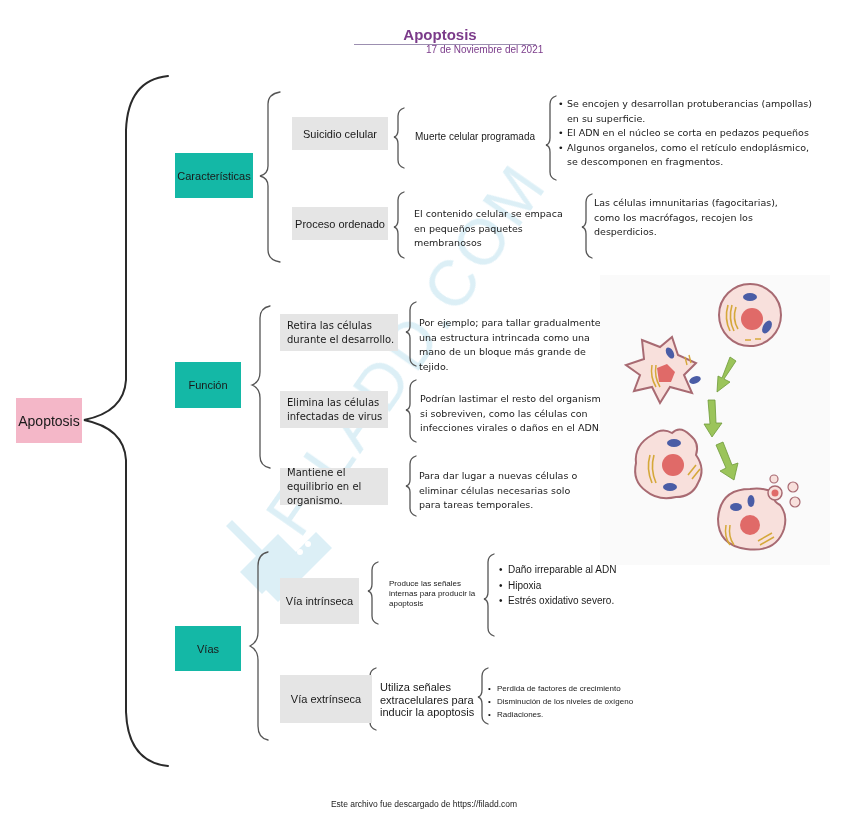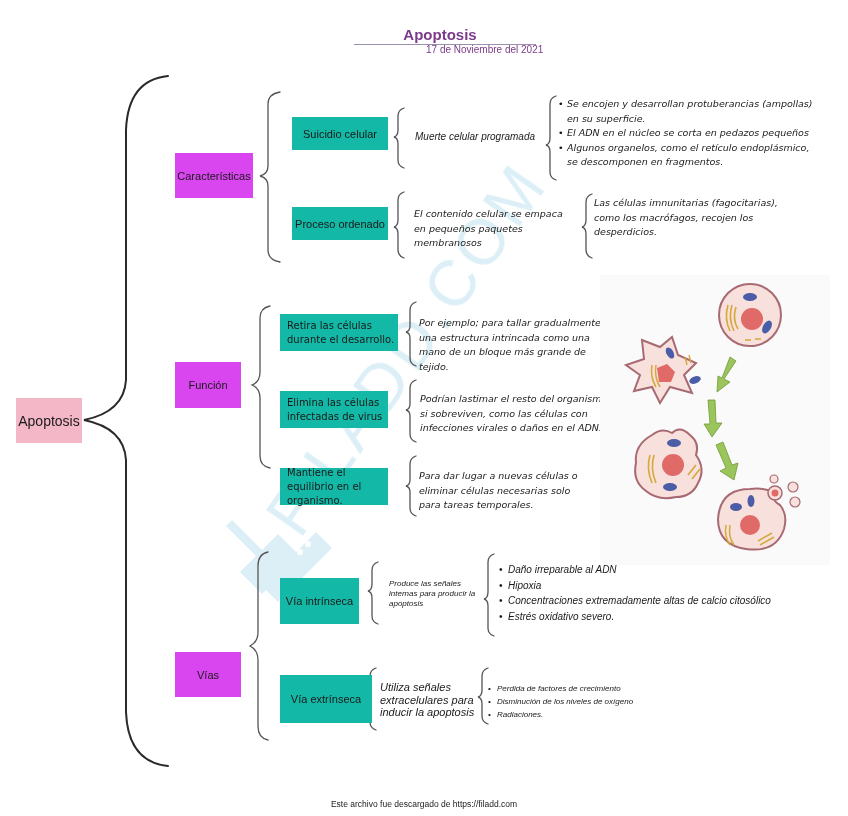--- a/index.html
+++ b/index.html
@@ -3,24 +3,24 @@
 <meta charset="utf-8">
 <style>
   html, body { margin: 0; padding: 0; background: #ffffff; }
   body { width: 848px; height: 816px; position: relative; overflow: hidden; font-family: "Liberation Sans", sans-serif; color: #1a1a1a; }
   .abs { position: absolute; }
   .title { left: 0; width: 880px; top: 26px; text-align: center; font-size: 15px; font-weight: bold; color: #7b3b8a; }
   .title-rule { left: 354px; top: 44px; width: 182px; height: 1px; background: #9c8fb0; }
   .subtitle { left: 426px; top: 44px; font-size: 10px; color: #7b3b8a; }
   .box { display: flex; align-items: center; justify-content: center; text-align: center; box-sizing: border-box; }
   .box-root { background: #f4b7c8; font-size: 14px; }
-  .box-cat { background: #d946ef; font-size: 11px; }
-  .box-sub { background: #14b8a6; font-size: 11px; }
+  .box-cat { background: #14b8a6; font-size: 11px; }
+  .box-sub { background: #e5e5e5; font-size: 11px; }
   .box-sub.lato { justify-content: flex-start; text-align: left; padding-left: 7px; font-family: "DejaVu Sans", sans-serif; font-size: 10px; line-height: 14px; }
-  .text { font-size: 10px; line-height: 15px; font-style: italic; }
+  .text { font-size: 10px; line-height: 15px; }
   .text.dv { font-family: "DejaVu Sans", sans-serif; font-size: 9.5px; line-height: 14.5px; }
   .text.small { font-size: 8px; line-height: 10px; }
   .text.med { font-size: 11px; line-height: 12.5px; }
   ul.bul { margin: 0; padding: 0; list-style: none; }
   ul.bul li { position: relative; padding-left: 9px; }
   ul.bul li::before { content: "•"; position: absolute; left: 0; }
   .footer { left: 0; width: 848px; top: 799px; text-align: center; font-size: 8.5px; color: #222; }
   svg.lines { position: absolute; left: 0; top: 0; }
   .watermark { position: absolute; left: 0; top: 0; pointer-events: none; }
 </style>
@@ -79,21 +79,21 @@
 <div class="abs box box-root" style="left:16px;top:398px;width:66px;height:45px;">
   <span>Apoptosis</span>
 </div>
 
 <div class="abs box box-cat" style="left:175px;top:153px;width:78px;height:45px;">
   <span>Características</span>
 </div>
 <div class="abs box box-cat" style="left:175px;top:362px;width:66px;height:46px;">
   <span>Función</span>
 </div>
-<div class="abs box box-cat" style="left:175px;top:652px;width:66px;height:45px;">
+<div class="abs box box-cat" style="left:175px;top:626px;width:66px;height:45px;">
   <span>Vías</span>
 </div>
 
 <div class="abs box box-sub" style="left:292px;top:117px;width:96px;height:33px;">
   <span>Suicidio celular</span>
 </div>
 <div class="abs text" style="left:415px;top:129px;width:130px;">Muerte celular programada</div>
 <ul class="abs text dv bul" style="left:558px;top:97px;width:260px;">
   <li>Se encojen y desarrollan protuberancias (ampollas) en su superficie.</li>
   <li>El ADN en el núcleo se corta en pedazos pequeños</li>
@@ -121,21 +121,20 @@
 </div>
 <div class="abs text dv" style="left:419px;top:469px;width:160px;">Para dar lugar a nuevas células o eliminar células necesarias solo para tareas temporales.</div>
 
 <div class="abs box box-sub" style="left:280px;top:578px;width:79px;height:46px;">
   <span>Vía intrínseca</span>
 </div>
 <div class="abs text small" style="left:389px;top:579px;width:95px;">Produce las señales internas para producir la apoptosis</div>
 <ul class="abs text bul" style="left:499px;top:562px;width:300px;line-height:15.5px;font-size:10px;">
   <li>Daño irreparable al ADN</li>
   <li>Hipoxia</li>
-  <li>Concentraciones extremadamente altas de calcio citosólico</li>
   <li>Estrés oxidativo severo.</li>
 </ul>
 
 <div class="abs box box-sub" style="left:280px;top:675px;width:92px;height:48px;">
   <span>Vía extrínseca</span>
 </div>
 <div class="abs text med" style="left:380px;top:681px;width:100px;">Utiliza señales extracelulares para inducir la apoptosis</div>
 <ul class="abs text small bul" style="left:488px;top:682px;width:200px;line-height:13px;">
   <li>Perdida de factores de crecimiento</li>
   <li>Disminución de los niveles de oxígeno</li>

